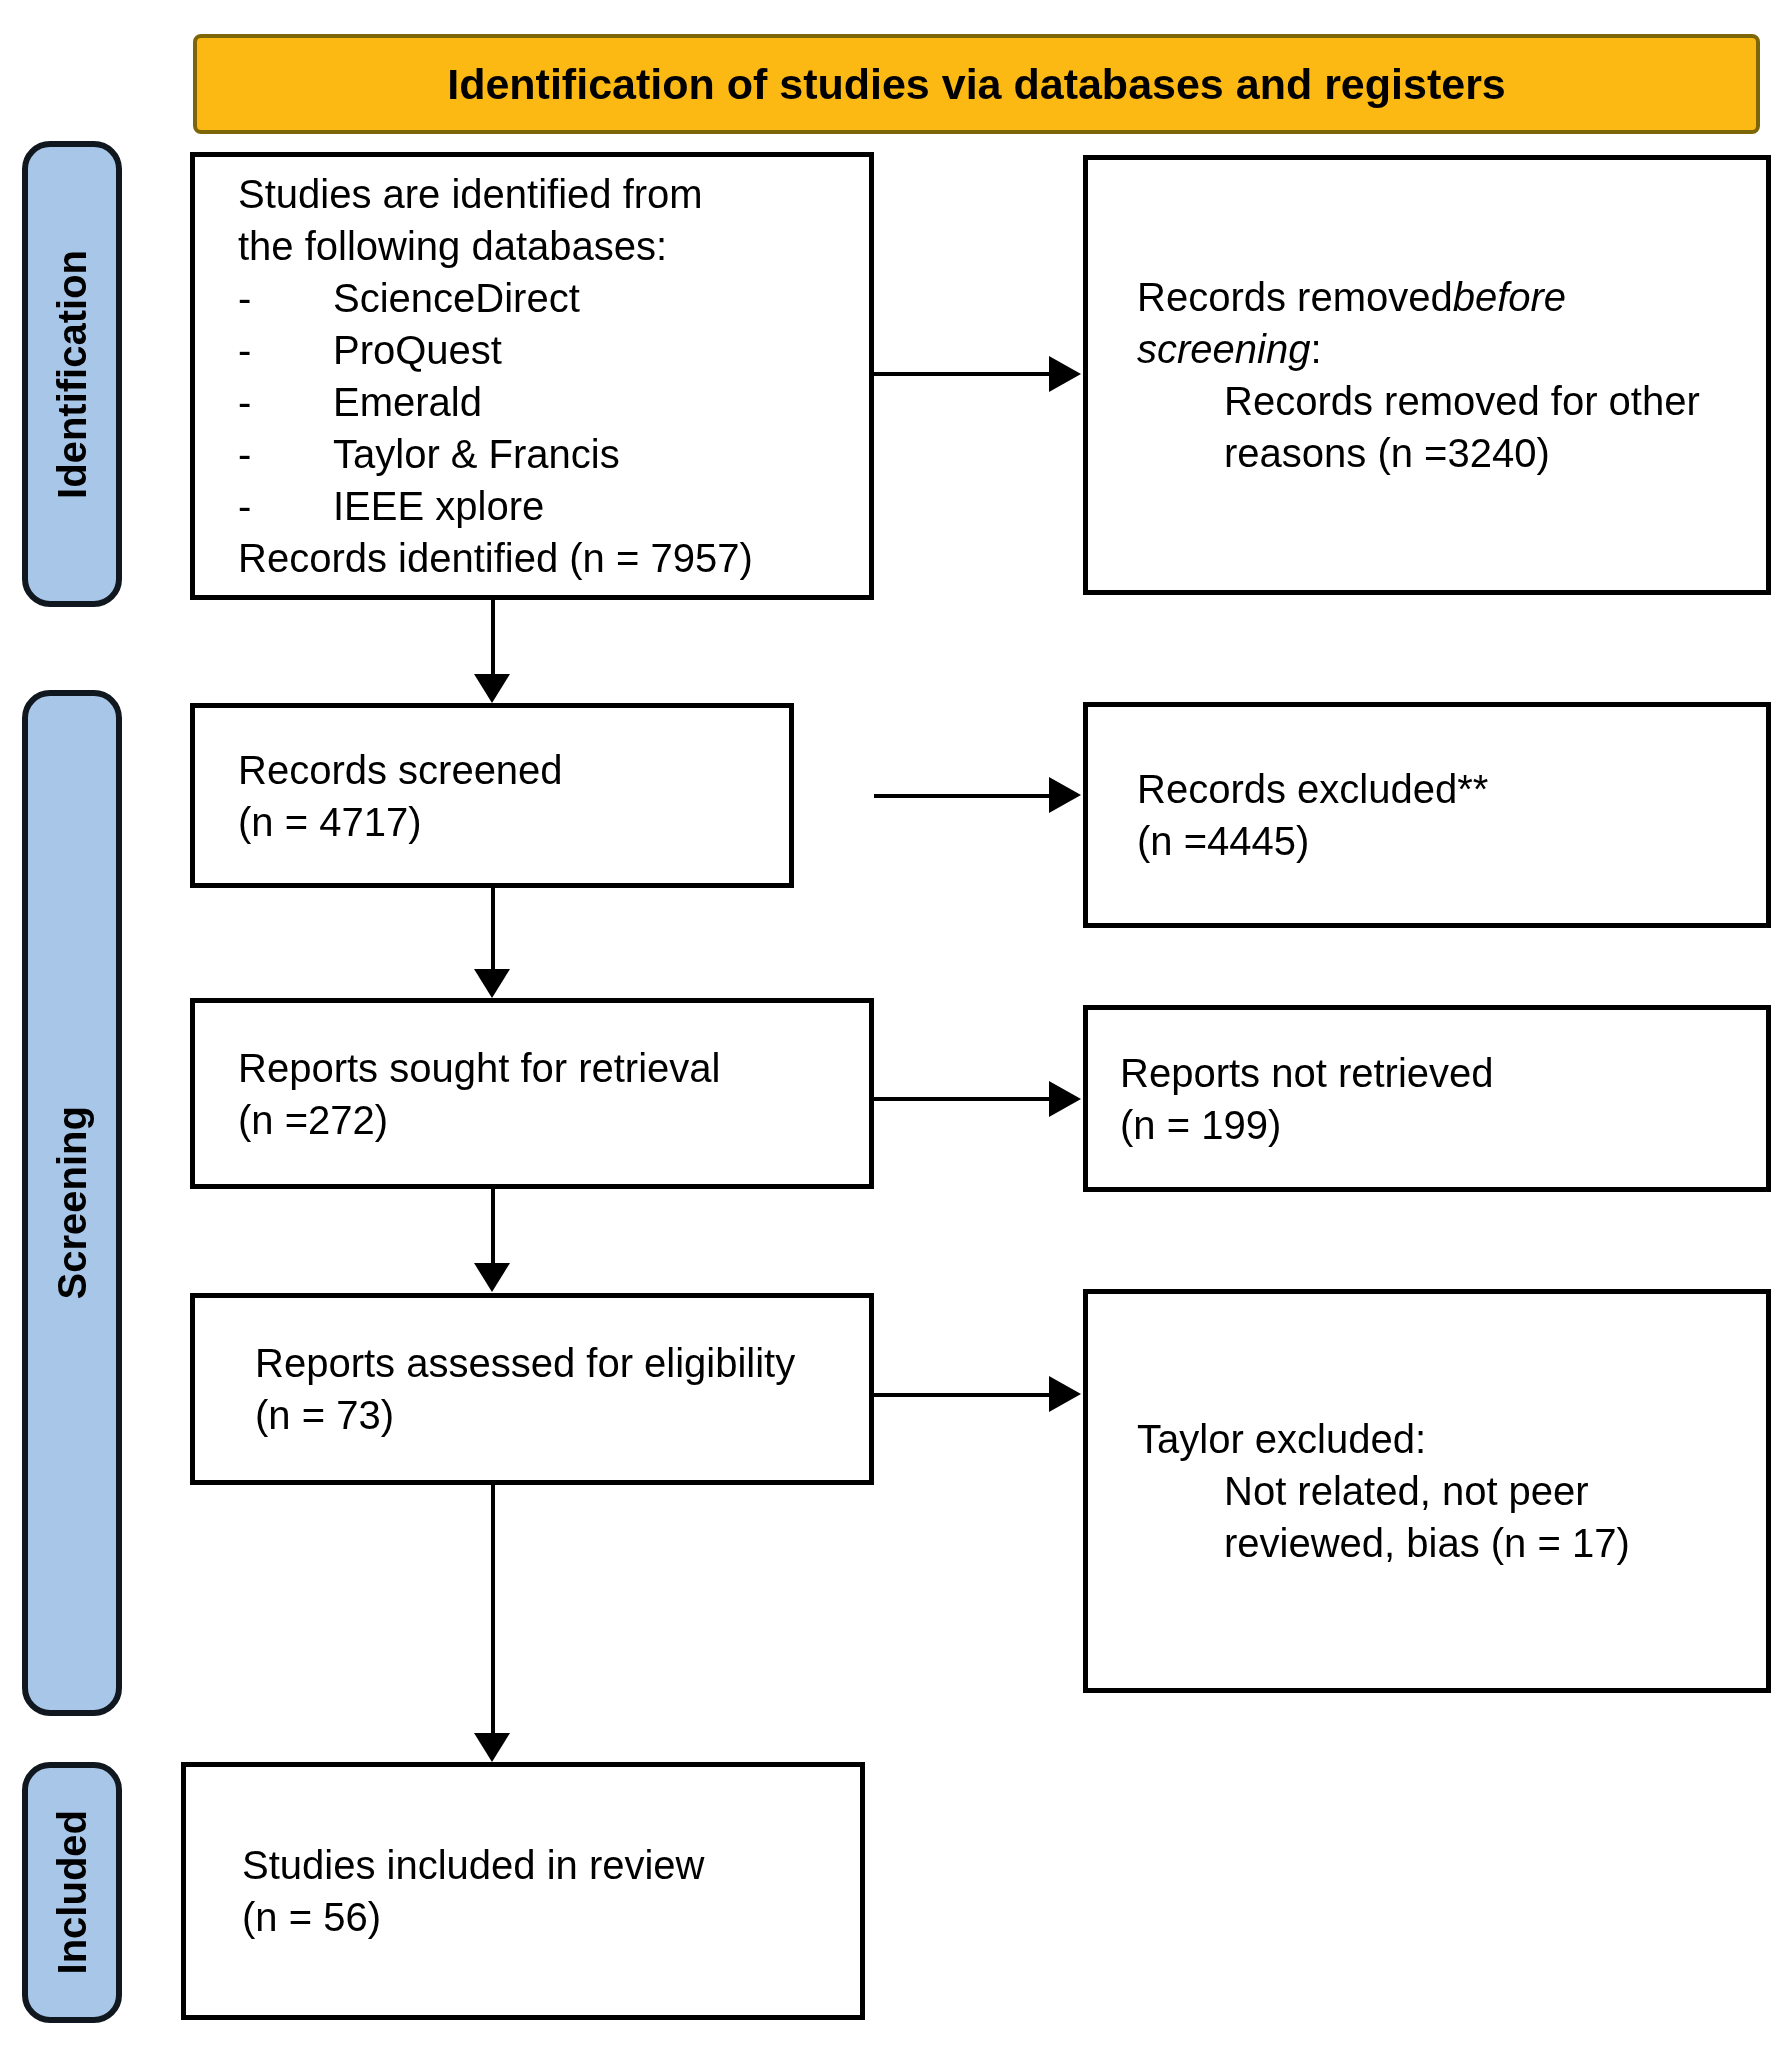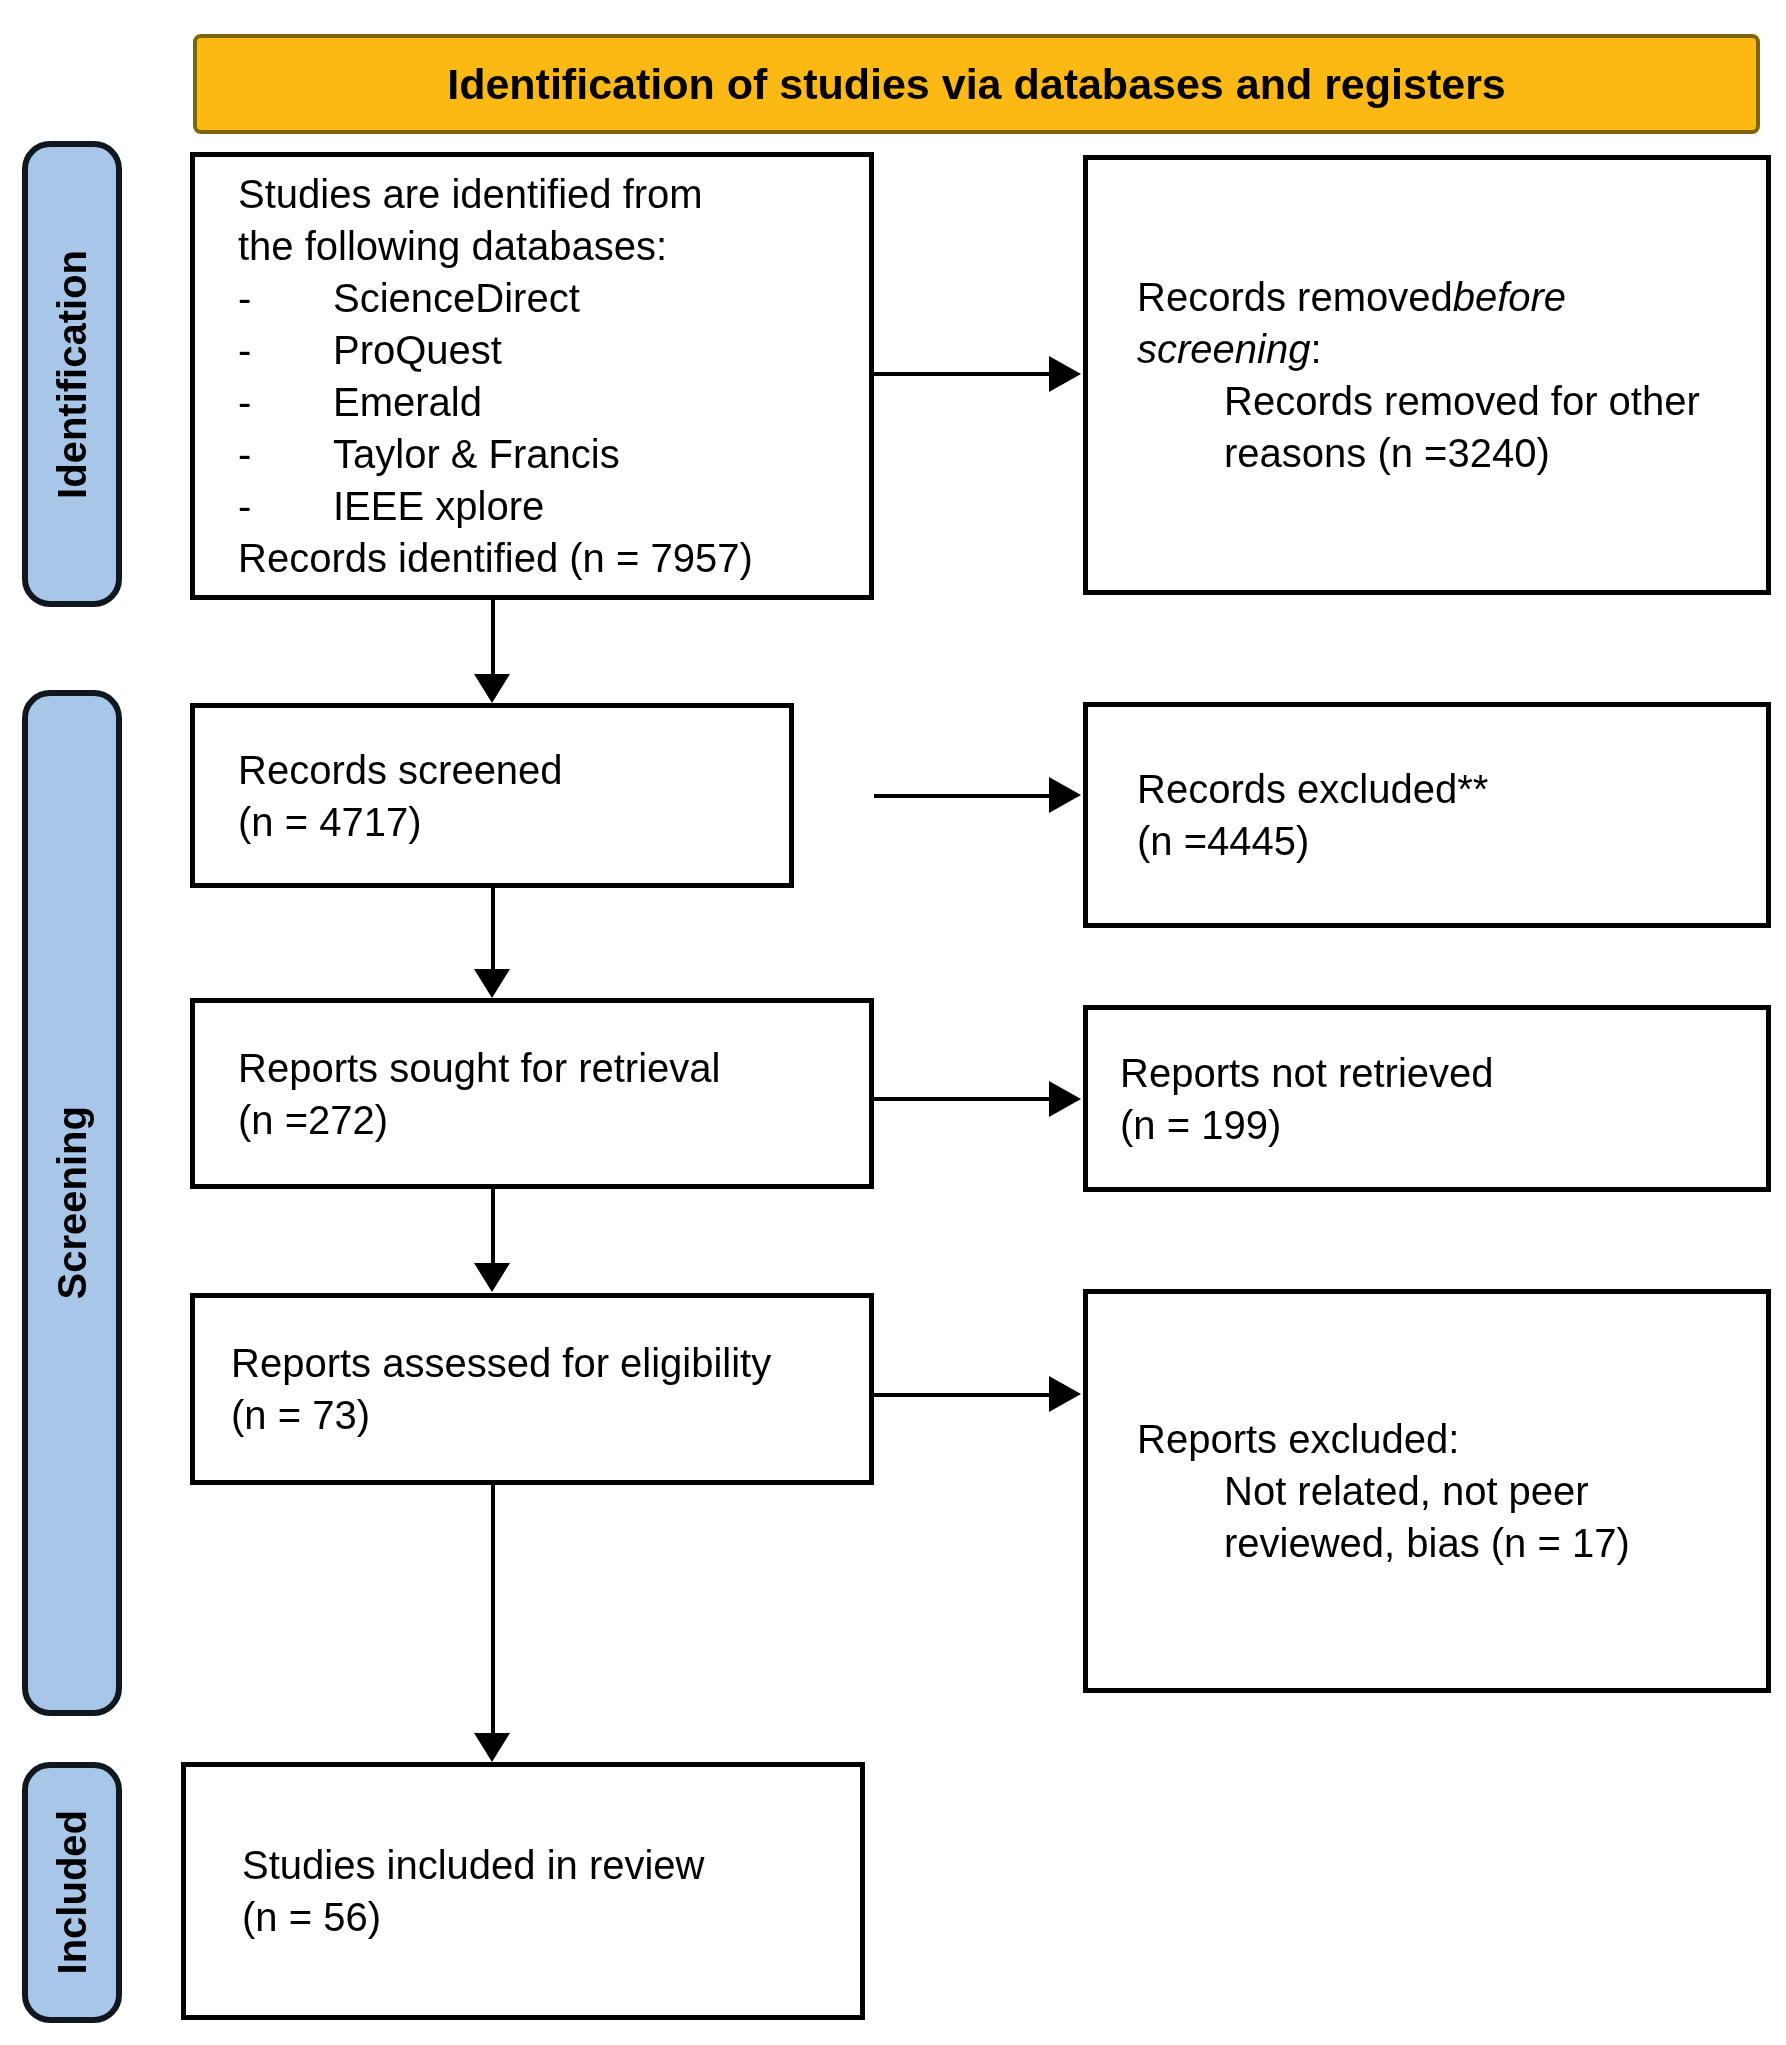--- a/index.html
+++ b/index.html
@@ -74,21 +74,21 @@
   .line .italic { font-style: italic; }
   .line.indent { padding-left: 87px; }
   .marker { display: inline-block; width: 95px; flex: 0 0 95px; }
 
   #box-identified        { left: 190px;  top: 152px;  width: 684px; height: 448px; padding-left: 43px; }
   #box-removed           { left: 1083px; top: 155px;  width: 688px; height: 440px; padding-left: 49px; }
   #box-screened          { left: 190px;  top: 703px; width: 604px; height: 185px; padding-left: 43px; }
   #box-excluded          { left: 1083px; top: 702px; width: 688px; height: 226px; padding-left: 49px; }
   #box-sought            { left: 190px;  top: 998px; width: 684px; height: 191px; padding-left: 43px; }
   #box-not-retrieved     { left: 1083px; top: 1005px; width: 688px; height: 187px; padding-left: 32px; }
-  #box-assessed          { left: 190px;  top: 1293px; width: 684px; height: 192px; padding-left: 36px; }
+  #box-assessed          { left: 190px;  top: 1293px; width: 684px; height: 192px; padding-left: 60px; }
   #box-reports-excluded  { left: 1083px; top: 1289px; width: 688px; height: 404px; padding-left: 49px; }
   #box-included          { left: 181px;  top: 1762px; width: 684px; height: 258px; padding-left: 56px; }
 
   
   .shaft-h { position: absolute; height: 4px; background: var(--box-border); }
   .shaft-v { position: absolute; width: 4px;  background: var(--box-border); }
   .head-right {
     position: absolute; width: 0; height: 0;
     border-top: 18.7px solid transparent;
     border-bottom: 18.7px solid transparent;
@@ -235,21 +235,21 @@
           <span>Reports assessed for eligibility</span>
         </div>
         <div class="line">
           <span>(n = 73)</span>
         </div>
       </div>
   </div>
   <div class="box" id="box-reports-excluded">
     <div class="lines">
         <div class="line">
-          <span>Reports excluded:</span>
+          <span>Taylor excluded:</span>
         </div>
         <div class="line indent">
           <span>Not related, not peer</span>
         </div>
         <div class="line indent">
           <span>reviewed, bias (n = 17)</span>
         </div>
       </div>
   </div>
   <div class="box" id="box-included">

